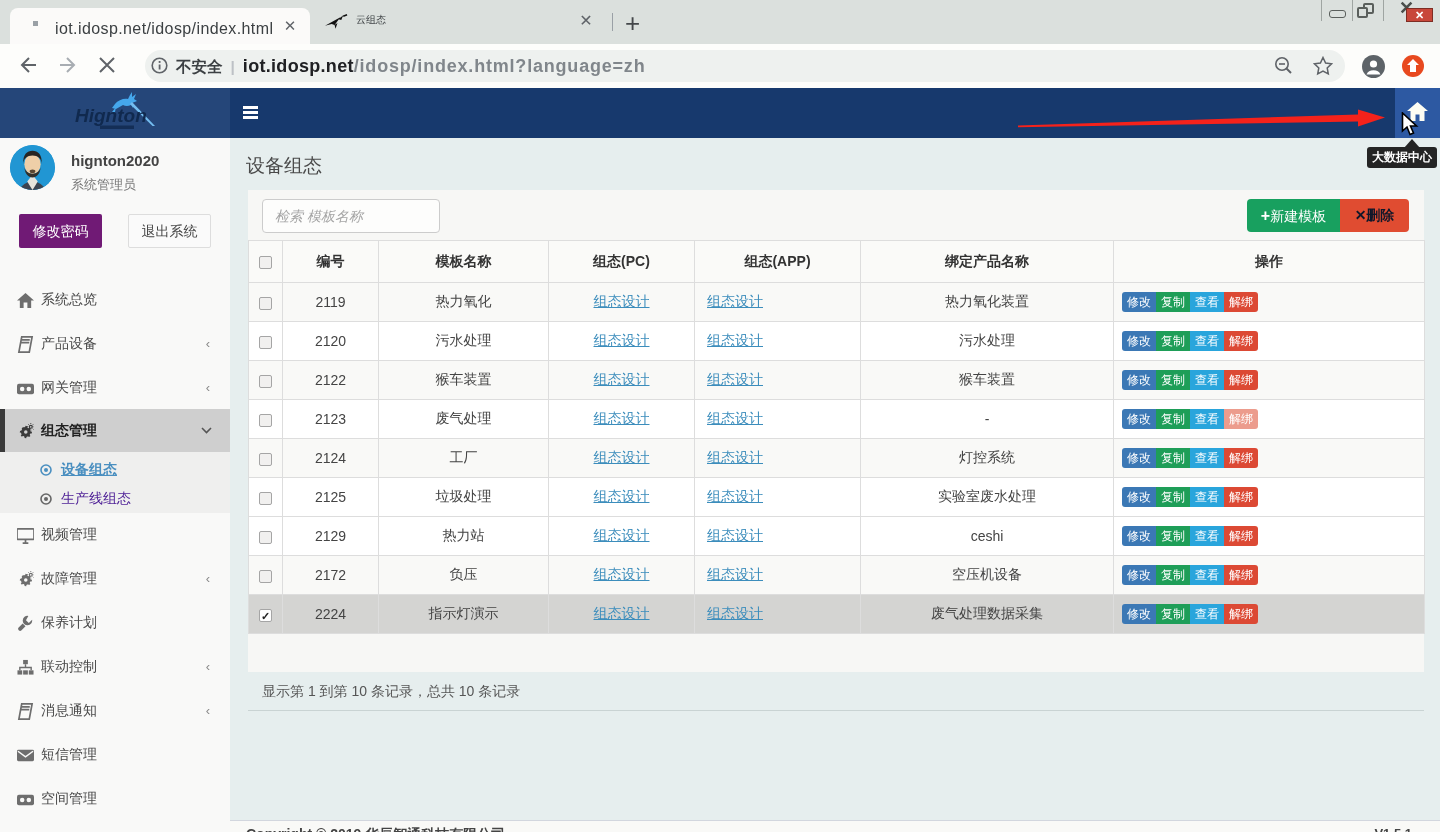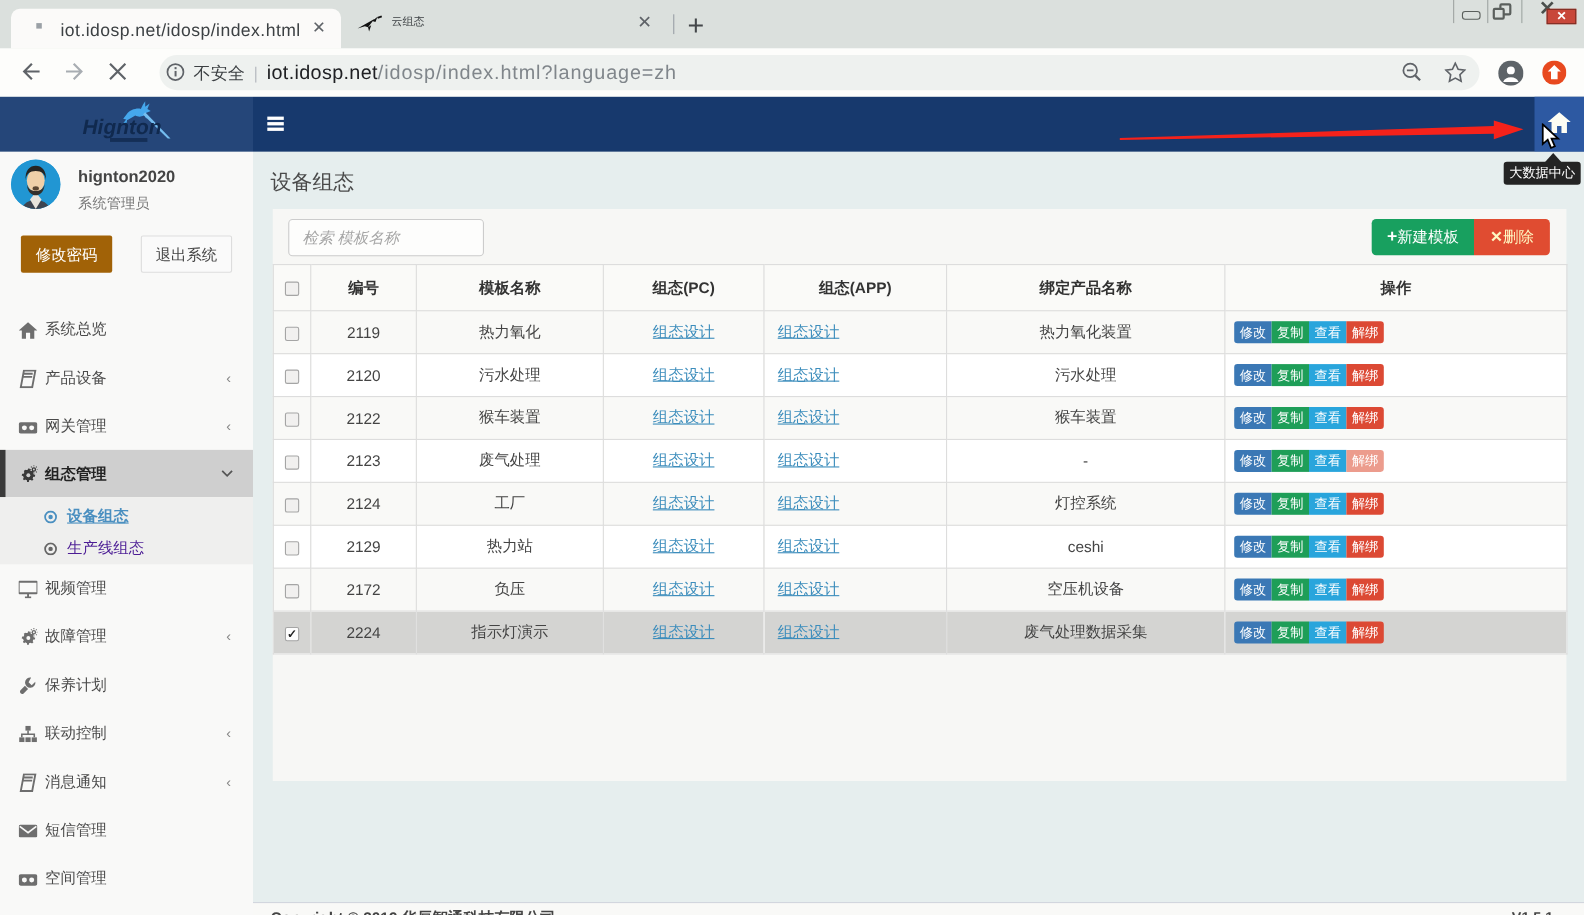--- a/index.html
+++ b/index.html
@@ -19,56 +19,56 @@
   #newtab { left:625px; top:8px; font-size:26px; color:#44474a; font-weight:400; }
   #tabdiv { left:612px; top:13px; width:1px; height:18px; background:#9aa0a6; }
   
   .wdiv { top:0px; width:1px; height:21px; background:#9fa5a2; }
   #winmin { left:1329px; top:10px; width:17px; height:8px; border:1.5px solid #5a5f5c; border-radius:3px; }
   #winres1 { left:1363px; top:3px; width:11px; height:11px; border:2px solid #5a5f5c; border-radius:2px; }
   #winres2 { left:1357px; top:7px; width:11px; height:11px; border:2px solid #5a5f5c; border-radius:2px; background:#dbe0dd; }
   #winclosex { left:1399px; top:-3px; font-size:18px; color:#4a4f4c; font-weight:bold; }
   #winclose { left:1406px; top:8px; width:27px; height:14px; background:#c8473a; border:1px solid #7e2d24; color:#fff; font-size:11px; font-weight:bold; text-align:center; line-height:13px; }
 
-  #toolbar { left:0; top:44px; width:1440px; height:44px; background:#fdfdfb; }
+  #toolbar { left:0; top:44px; width:1440px; height:44px; background:#fdfdfb;font-weight:bold; }
   #omnibox { left:145px; top:6px; width:1200px; height:32px; background:#eef1ef; border-radius:16px; }
   #urltext { left:176px; top:11px; font-size:15.5px; color:#3c4043; white-space:nowrap; line-height:22px; }
   #urltext .gray { color:#80868b; }
   #urltext .sep { color:#bdc1c6; padding:0 8px; }
 
   
   #navbar { left:230px; top:88px; width:1210px; height:50px; background:#17396d; }
   #logobar { left:0; top:88px; width:230px; height:50px; background:#254679; }
   #hamb { left:243px; top:106px; }
   #hamb div { width:15px; height:2.5px; background:#fff; margin-bottom:2.6px; }
   #homebtn { left:1395px; top:88px; width:45px; height:50px; background:#2d59a2; }
 
   
   #sidebar { left:0; top:138px; width:230px; height:694px; background:#f9f9f8; }
   #avatar { left:10px; top:7px; width:45px; height:45px; border-radius:50%; overflow:hidden; background:#1f96d4; }
   #uname { left:71px; top:14px; font-size:15px; font-weight:bold; color:#444; }
   #urole { left:71px; top:38px; font-size:13px; color:#777; }
-  #btnpwd { left:19px; top:76px; width:83px; height:34px; background:#a16207; color:#fff; font-size:14px; text-align:center; line-height:34px; border-radius:2px; }
+  #btnpwd { left:19px; top:76px; width:83px; height:34px; background:#701a75; color:#fff; font-size:14px; text-align:center; line-height:34px; border-radius:2px; }
   #btnout { left:128px; top:76px; width:83px; height:34px; background:#fafafa; border:1px solid #ddd; color:#444; font-size:14px; text-align:center; line-height:32px; border-radius:2px; }
   .mitem { position:absolute; left:0; width:230px; height:44px; }
   .mitem .mico { position:absolute; left:17px; top:14px; width:17px; height:17px; }
   .mitem .mtxt { position:absolute; left:41px; top:13px; font-size:14px; color:#4a4a4a; }
   .mitem .chev { position:absolute; right:20px; top:14px; font-size:13px; color:#888; }
   #mactive { left:0; top:409px; width:230px; height:43px; background:#cfcfcf; border-left:5px solid #3a3a3a; }
   #submenu { left:0; top:452px; width:230px; height:61px; background:#efefee; }
   .sitem { position:absolute; left:0; width:230px; height:30px; }
   .sitem .stxt { position:absolute; left:61px; top:0px; font-size:14px; }
 
   
   #content { left:230px; top:138px; width:1210px; height:682px; background:#e6eeee; }
   #pagetitle { position:absolute; left:16px; top:15px; font-size:19px; color:#4a4a4a; }
   #panel { position:absolute; left:18px; top:52px; width:1176px; height:520px; background:#f7f7f5; }
   #searchbox { position:absolute; left:14px; top:9px; width:178px; height:34px; background:#fdfdfc; border:1px solid #ccc; border-radius:4px; color:#a5a5a5; font-size:14px; line-height:32px; padding-left:12px; }
   #btnnew { position:absolute; left:999px; top:9px; width:93px; height:33px; background:#18a05f; border-radius:4px 0 0 4px; color:#fff; font-size:14px; text-align:center; line-height:33px; }
-  #btndel { position:absolute; left:1092px; top:9px; width:69px; height:33px; background:#e04c31; border-radius:0 4px 4px 0; color:#fef9c3; font-size:14px; text-align:center; line-height:33px; }
+  #btndel { position:absolute; left:1092px; top:9px; width:69px; height:33px; background:#e04c31; border-radius:0 4px 4px 0; color:#0f172a; font-size:14px; text-align:center; line-height:33px;font-weight:bold; }
   table { border-collapse:collapse; position:absolute; left:0; top:50px; table-layout:fixed; }
   .cb { display:inline-block; width:13px; height:13px; border:1px solid #a5a5a5; background:#f1f0ef; border-radius:2px; vertical-align:middle; }
   .cb.chk { background:#fdfdfd; color:#222; font-size:11px; line-height:13px; font-weight:bold; }
   th, td { border:1px solid #ddd; text-align:center; font-size:14px; color:#444; overflow:hidden; }
   th { height:42px; font-weight:bold; color:#333; background:#fafaf8;text-align:center; }
   td { height:39px; background:#f9f9f7; }
   tr.stripe td { background:#ffffff; }
   tr.sel td { background:#d4d4d2; }
   a.lnk { color:#3c8dbc; text-decoration:underline; }
   td:last-child { text-align:left; padding-left:8px; }
@@ -79,21 +79,21 @@
   .b2 { background:#1e9e58; }
   .b3 { background:#29a5dc; }
   .b4 { background:#dc4934; border-radius:0 3px 3px 0; }
   .b4.dis { background:#ec9c8d; }
   #inforow { position:absolute; left:18px; top:534px; width:1176px; height:39px; border-bottom:1px solid #c9d3d3; font-size:14px; color:#555; line-height:39px; padding-left:14px; background:#e6eeee; }
   #pgfooter { left:230px; top:820px; width:1210px; height:12px; background:#f9f9f7; border-top:1px solid #d2d6de; }
   #copyr { position:absolute; left:16px; top:5px; font-size:14px; font-weight:bold; color:#444; }
   #vers { position:absolute; right:28px; top:5px; font-size:13px; font-weight:bold; color:#444; }
 
   
-  #tooltip { z-index:30; left:1367px; top:147px; width:70px; height:21px; background:#242424; border-radius:3px; color:#fff; font-size:12px; text-align:center; line-height:21px; }
+  #tooltip { z-index:30; left:1367px; top:147px; width:70px; height:21px; background:#242424; border-radius:3px; color:#fff; font-size:12px; text-align:center; line-height:21px;font-weight:bold; }
   #tooltiparrow { z-index:30; left:1404px; top:139px; width:0; height:0; border-left:8px solid transparent; border-right:8px solid transparent; border-bottom:9px solid #242424; }
 </style>
 </head>
 <body>
 
   <div id="titlebar" class="abs">
     <div id="tab1" class="abs">
       <div class="fav"></div>
       <div class="ttl">iot.idosp.net/idosp/index.html</div>
       <div class="tabx" style="left:272px; top:10px;">✕</div>
@@ -392,20 +392,29 @@
           <td><span class="cb"></span></td>
           <td>2124</td>
           <td>工厂</td>
           <td><a class="lnk">组态设计</a></td>
           <td><a class="lnk">组态设计</a></td>
           <td>灯控系统</td>
           <td><span class="bgroup"><span class="b1">修改</span><span class="b2">复制</span><span class="b3">查看</span><span class="b4">解绑</span></span></td>
         </tr>
       <tr class="stripe">
           <td><span class="cb"></span></td>
+          <td>2125</td>
+          <td>垃圾处理</td>
+          <td><a class="lnk">组态设计</a></td>
+          <td><a class="lnk">组态设计</a></td>
+          <td>实验室废水处理</td>
+          <td><span class="bgroup"><span class="b1">修改</span><span class="b2">复制</span><span class="b3">查看</span><span class="b4">解绑</span></span></td>
+        </tr>
+      <tr class="stripe">
+          <td><span class="cb"></span></td>
           <td>2129</td>
           <td>热力站</td>
           <td><a class="lnk">组态设计</a></td>
           <td><a class="lnk">组态设计</a></td>
           <td>ceshi</td>
           <td><span class="bgroup"><span class="b1">修改</span><span class="b2">复制</span><span class="b3">查看</span><span class="b4">解绑</span></span></td>
         </tr>
       <tr class="">
           <td><span class="cb"></span></td>
           <td>2172</td>
@@ -419,17 +428,18 @@
           <td><span class="cb chk">✓</span></td>
           <td>2224</td>
           <td>指示灯演示</td>
           <td><a class="lnk">组态设计</a></td>
           <td><a class="lnk">组态设计</a></td>
           <td>废气处理数据采集</td>
           <td><span class="bgroup"><span class="b1">修改</span><span class="b2">复制</span><span class="b3">查看</span><span class="b4">解绑</span></span></td>
         </tr>
     </tbody>
     </table>
+    <div id="inforow">显示第 1 到第 10 条记录，总共 10 条记录</div>
   </div>
   <div id="pgfooter" class="abs">
     <div id="copyr">Copyright © 2019 华辰智通科技有限公司</div>
     <div id="vers">V1.5.1</div>
   </div>
 
 </body></html>

